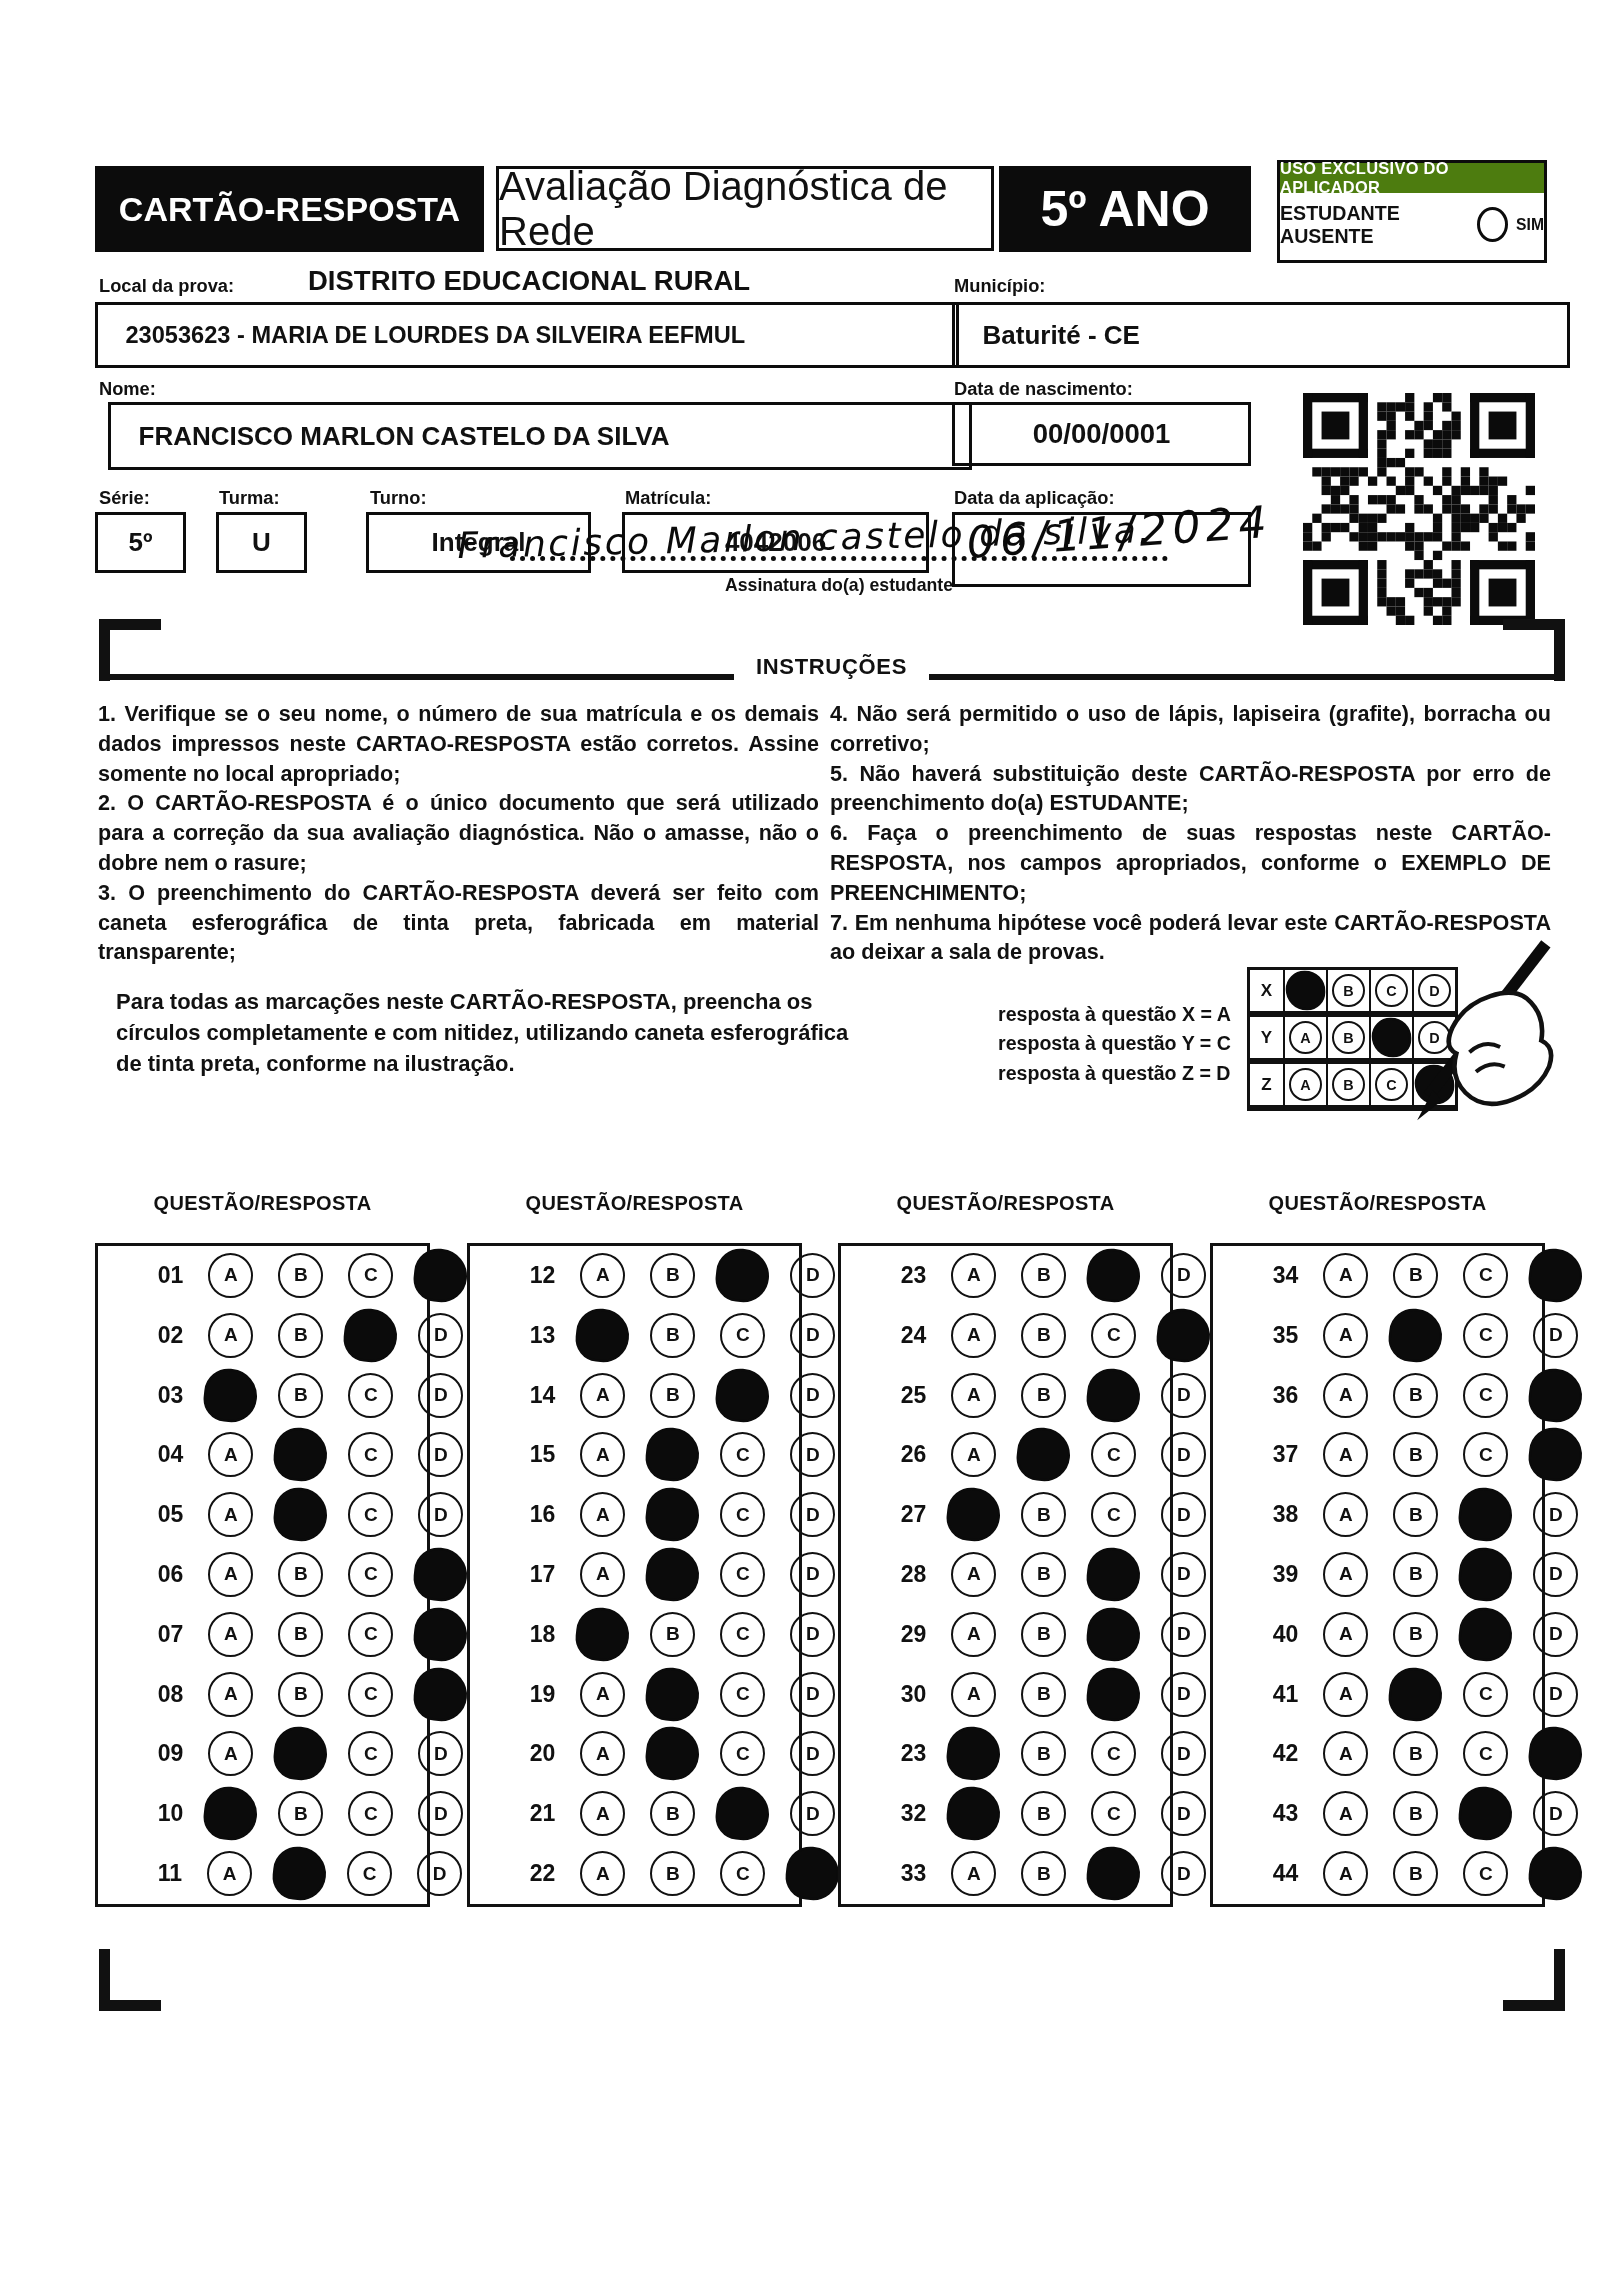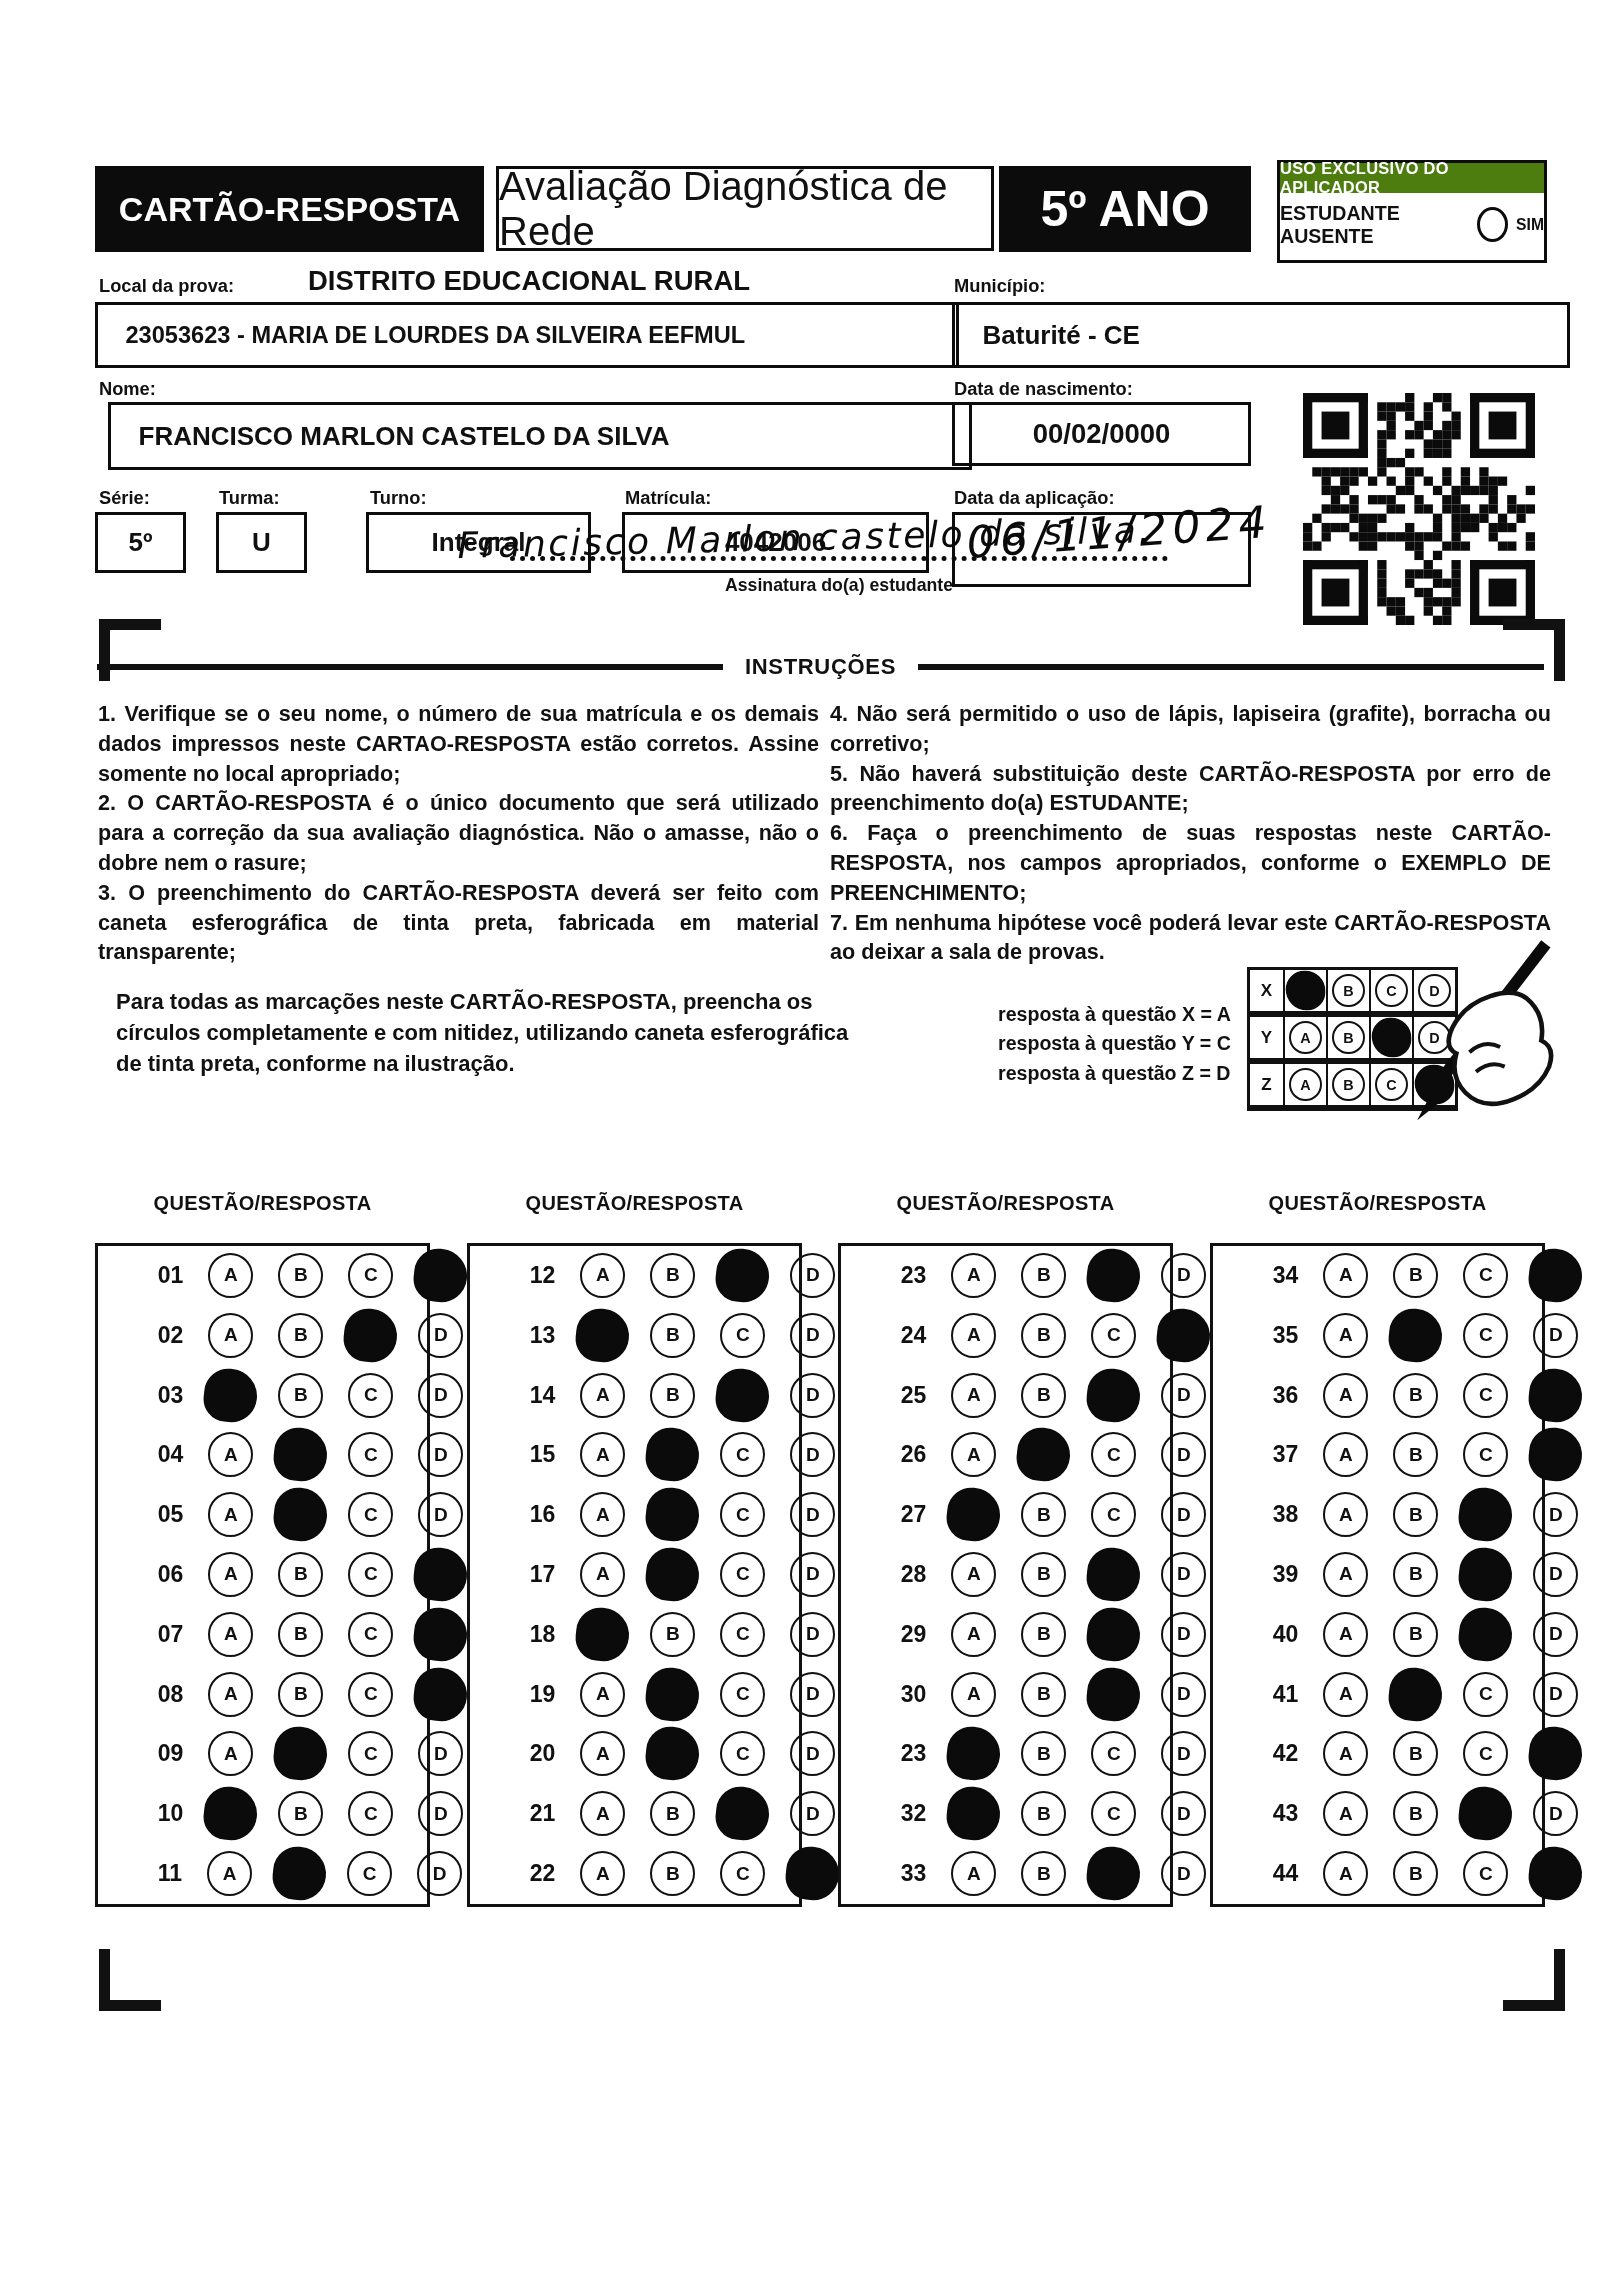--- a/index.html
+++ b/index.html
@@ -35,21 +35,21 @@
             letter-spacing:2.6px;transform:rotate(-1.3deg);}
   .sig-caption{position:absolute;left:510px;top:575px;width:658px;text-align:center;
                font-size:17.7px;font-weight:700;}
   
   .corner{position:absolute;width:51px;height:51px;}
   .c-tl{left:99px;top:619px;border-top:11px solid #111;border-left:11px solid #111;}
   .c-tr{left:1503px;top:619px;border-top:11px solid #111;border-right:11px solid #111;}
   .c-bl{left:99px;top:1949px;border-bottom:11px solid #111;border-left:11px solid #111;}
   .c-br{left:1503px;top:1949px;border-bottom:11px solid #111;border-right:11px solid #111;}
   
-  .instr-title{position:absolute;left:97px;top:654px;width:1447px;display:flex;align-items:center;gap:22px;}
+  .instr-title{position:absolute;left:108px;top:654px;width:1447px;display:flex;align-items:flex-end;gap:22px;}
   .instr-title .line{flex:1;height:5.9px;background:#111;}
   .instr-title .word{font-size:22px;font-weight:700;letter-spacing:0.7px;}
   .instr-col{position:absolute;top:699px;width:721px;font-size:21.6px;font-weight:700;
              line-height:1.38;text-align:justify;}
   .instr-col p{margin:0;}
   .col-left{left:98px;} .col-right{left:830px;}
   .fill-note{position:absolute;left:116px;top:987px;width:743px;font-size:22px;font-weight:700;
              line-height:1.4;}
   
   .legend{position:absolute;left:998px;top:1000px;font-size:19.6px;font-weight:700;line-height:1.5;}
@@ -111,21 +111,21 @@
   <div class="fbox pl" style="left:952px;top:302px;width:584px;height:60px;font-size:26px;">
     <span>Baturité - CE</span>
   </div>
 
   <div class="flabel" style="left:99px;top:378px;">Nome:</div>
   <div class="fbox pl" style="left:108px;top:402px;width:830px;height:62px;font-size:26px;">
     <span>FRANCISCO MARLON CASTELO DA SILVA</span>
   </div>
   <div class="flabel" style="left:954px;top:378px;">Data de nascimento:</div>
   <div class="fbox center" style="left:952px;top:402px;width:293px;height:58px;font-size:27.5px;">
-    <span>00/02/0000</span>
+    <span>00/00/0001</span>
   </div>
 
   <div class="flabel" style="left:99px;top:487px;">Série:</div>
   <div class="flabel" style="left:219px;top:487px;">Turma:</div>
   <div class="flabel" style="left:370px;top:487px;">Turno:</div>
   <div class="flabel" style="left:625px;top:487px;">Matrícula:</div>
   <div class="flabel" style="left:954px;top:487px;">Data da aplicação:</div>
   <div class="fbox center" style="left:95px;top:512px;width:85px;height:55px;font-size:26px;">
     <span>5º</span>
   </div>

